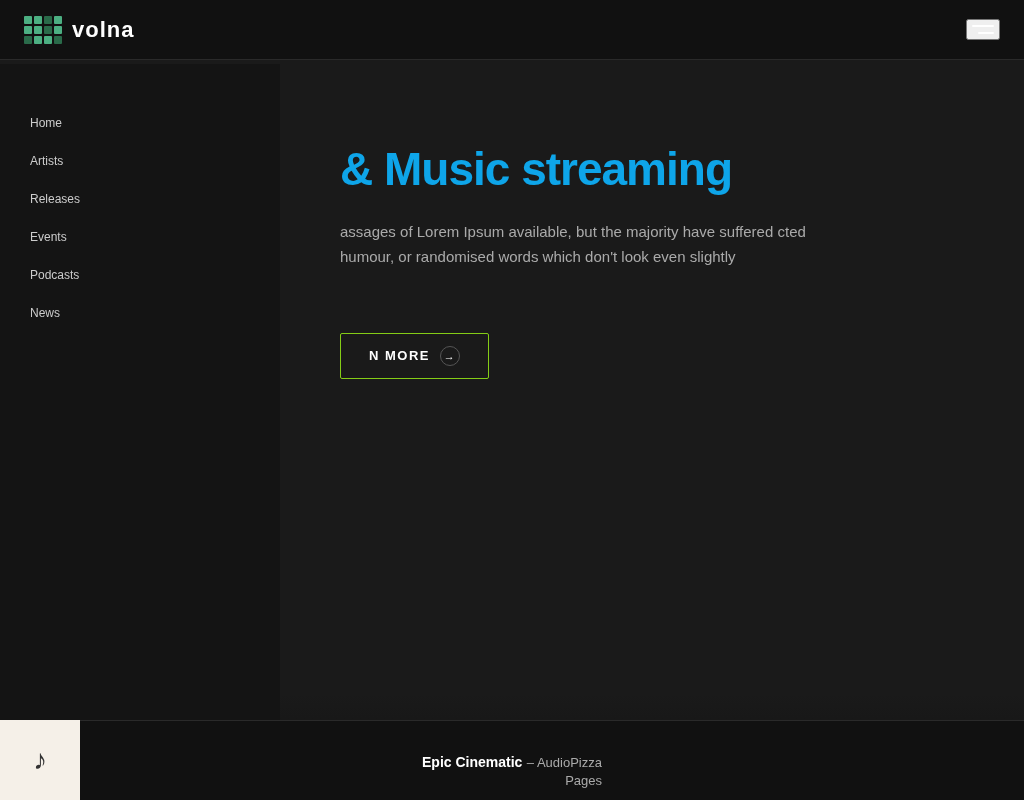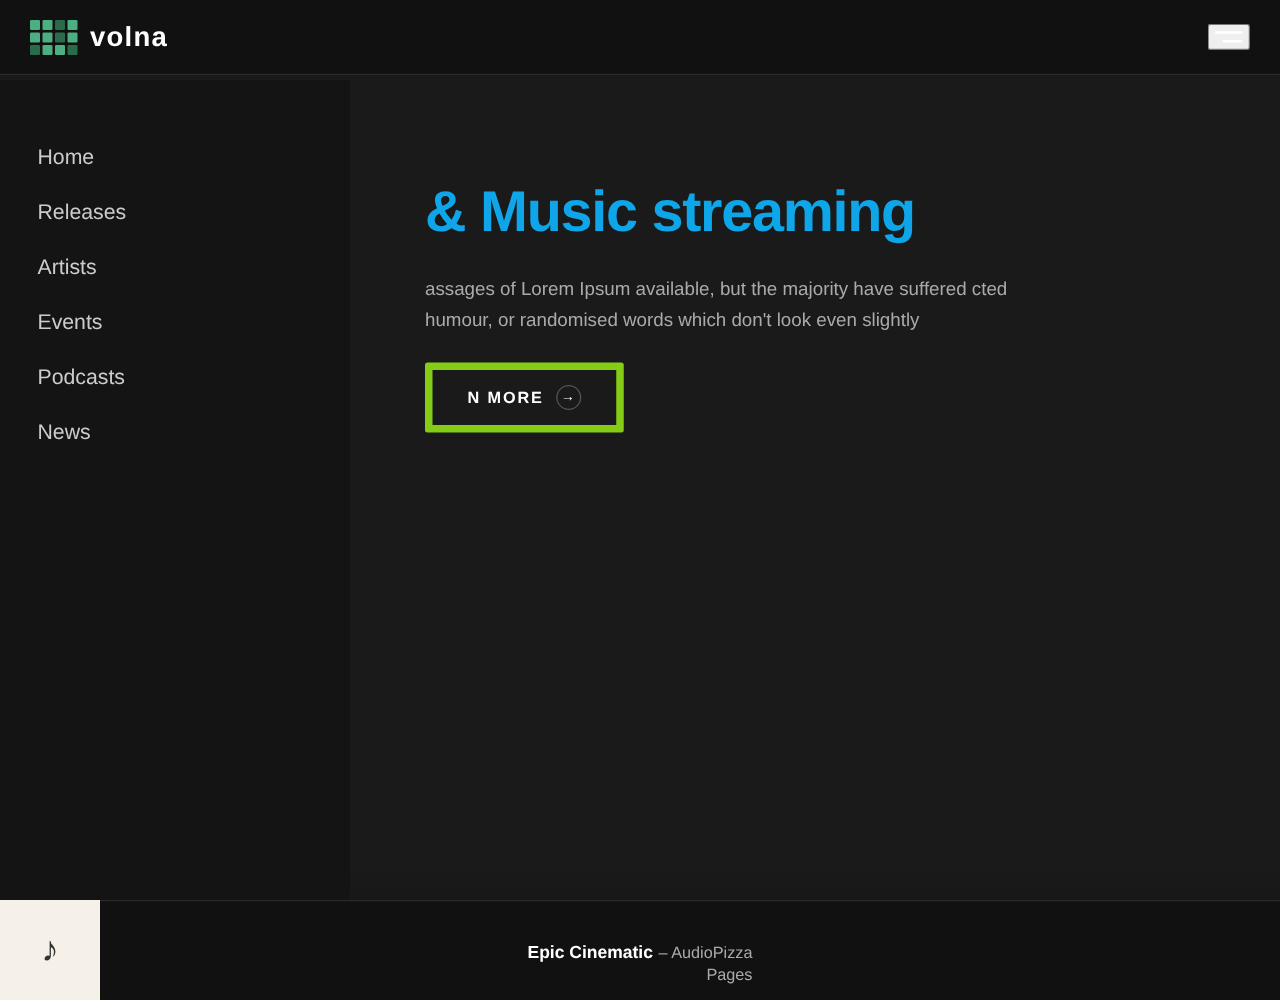--- a/index.html
+++ b/index.html
@@ -91,21 +91,21 @@
       width: 280px;
       height: calc(100% - 64px);
       background-color: #141414;
       padding: 40px 0;
       z-index: 50;
     }
 
     .nav-item {
       display: block;
       padding: 12px 30px;
-      font-size: 17px;
+      font-size: 12px;
       color: #cccccc;
       cursor: pointer;
       transition: color 0.2s;
       text-decoration: none;
     }
 
     
     .main-content {
       margin-left: 280px;
       margin-top: 64px;
@@ -136,29 +136,30 @@
       line-height: 1.7;
       max-width: 480px;
       margin-bottom: 20px;
     }
 
     .hero-button {
       display: inline-flex;
       align-items: center;
       gap: 10px;
       background-color: transparent;
-      border: 6px solid #84cc16;
+      border: 1px solid #84cc16;
       color: #ffffff;
       padding: 12px 28px;
       font-size: 13px;
       font-weight: 600;
       letter-spacing: 1.5px;
       text-transform: uppercase;
       cursor: pointer;
       border-radius: 2px;
+      margin-top: 43px;
     }
 
     .hero-button .arrow-icon {
       width: 20px;
       height: 20px;
       border-radius: 50%;
       border: 1px solid #555555;
       display: flex;
       align-items: center;
       justify-content: center;
@@ -259,22 +260,22 @@
   </div>
 
   <button class="hamburger-btn">
     <span class="hamburger-line"></span>
     <span class="hamburger-line"></span>
   </button>
 </header>
 
 <nav class="sidebar">
   <a class="nav-item">Home</a>
+  <a class="nav-item">Artists</a>
   <a class="nav-item">Releases</a>
-  <a class="nav-item">Artists</a>
   <a class="nav-item">Events</a>
   <a class="nav-item">Podcasts</a>
   <a class="nav-item">News</a>
 </nav>
 
 <main class="main-content">
 
   <section class="hero-section">
     <h1 class="hero-title">&amp; Music streaming</h1>
     <p class="hero-description">assages of Lorem Ipsum available, but the majority have suffered cted humour, or randomised words which don't look even slightly</p>

